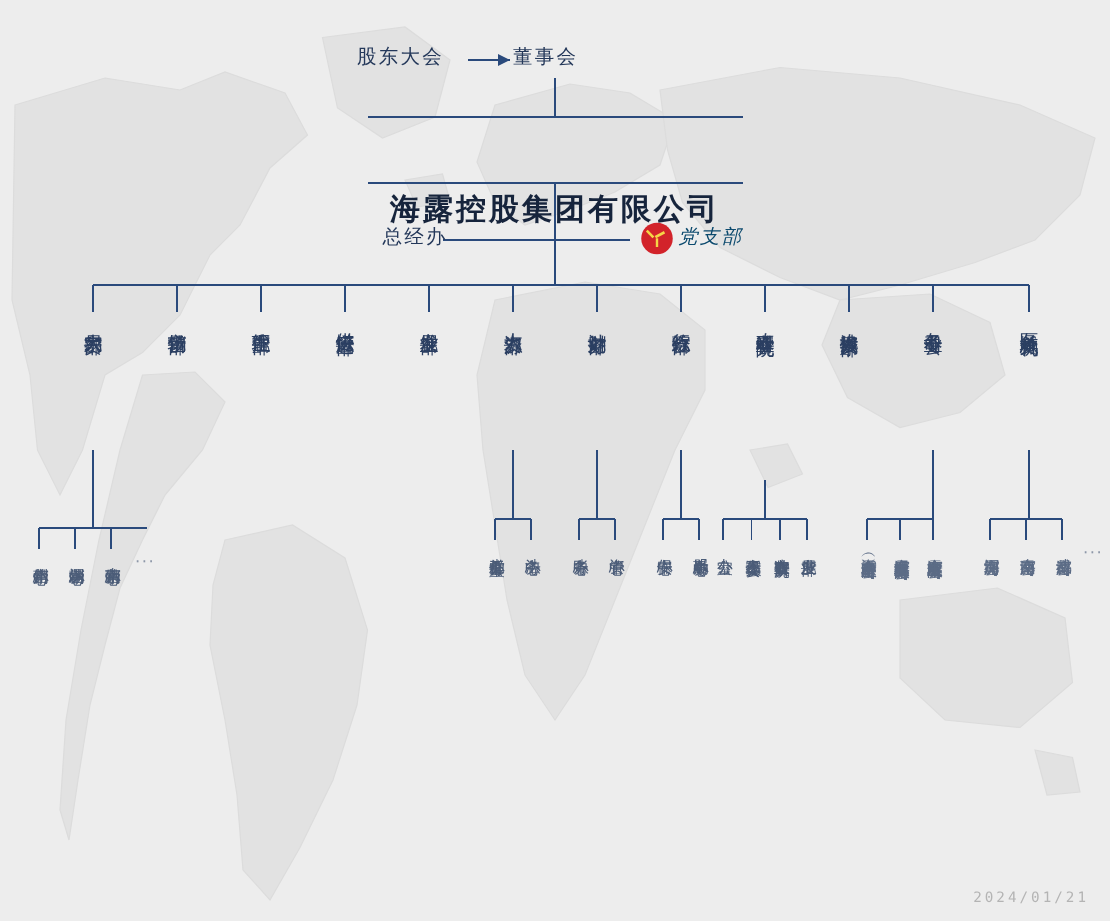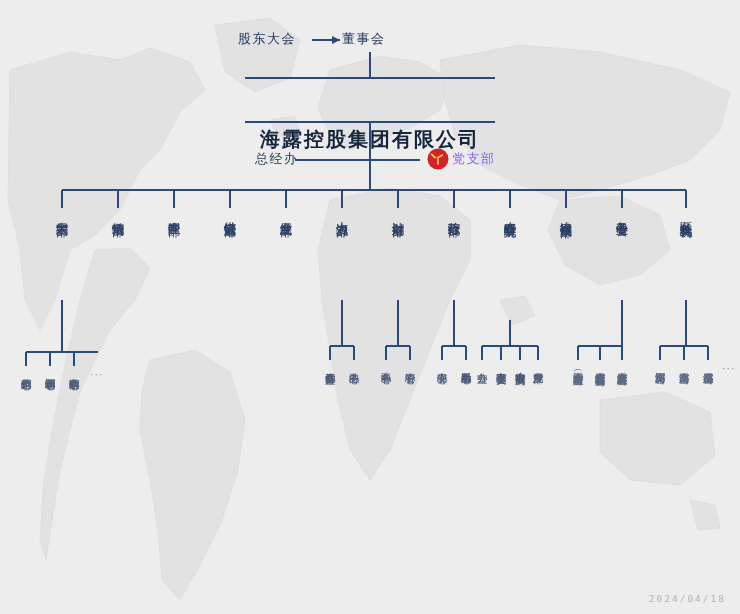--- a/index.html
+++ b/index.html
@@ -70,22 +70,23 @@
     color: #16243c;
     letter-spacing: 2px;
   }
   .top-label {
     font-size: 13px;
     color: #24385a;
     letter-spacing: 1.5px;
   }
   .party-label {
     font-size: 13px;
-    color: #8b5cf6;
+    color: #0c4a6e;
     letter-spacing: 1.5px;
+    font-style: italic;
   }
   .gm-label {
     font-size: 13px;
     color: #24385a;
     letter-spacing: 1.5px;
   }
   .datestamp {
     position: absolute;
     right: 14px;
     bottom: 10px;
@@ -261,15 +262,15 @@
 
   <div class="node vnode lvl3b" style="left:572px; top:364px; height:140px;">海露（广东）种业有限公司</div>
   <div class="node vnode lvl3b" style="left:594px; top:364px; height:148px;">广东海露农业科技服务有限公司</div>
   <div class="node vnode lvl3b" style="left:616px; top:364px; height:140px;">广东海露农业发展有限公司</div>
 
   <div class="node vnode lvl3b" style="left:654px; top:364px; height:84px;">深圳海露公司</div>
   <div class="node vnode lvl3b" style="left:678px; top:364px; height:84px;">南京海露公司</div>
   <div class="node vnode lvl3b" style="left:702px; top:364px; height:84px;">成都海露公司</div>
   <div class="dots" style="left:722px; top:362px;">···</div>
 
-  <div class="datestamp">2024/04/18</div>
+  <div class="datestamp">2024/01/21</div>
 
 </div>
 
 </body></html>

